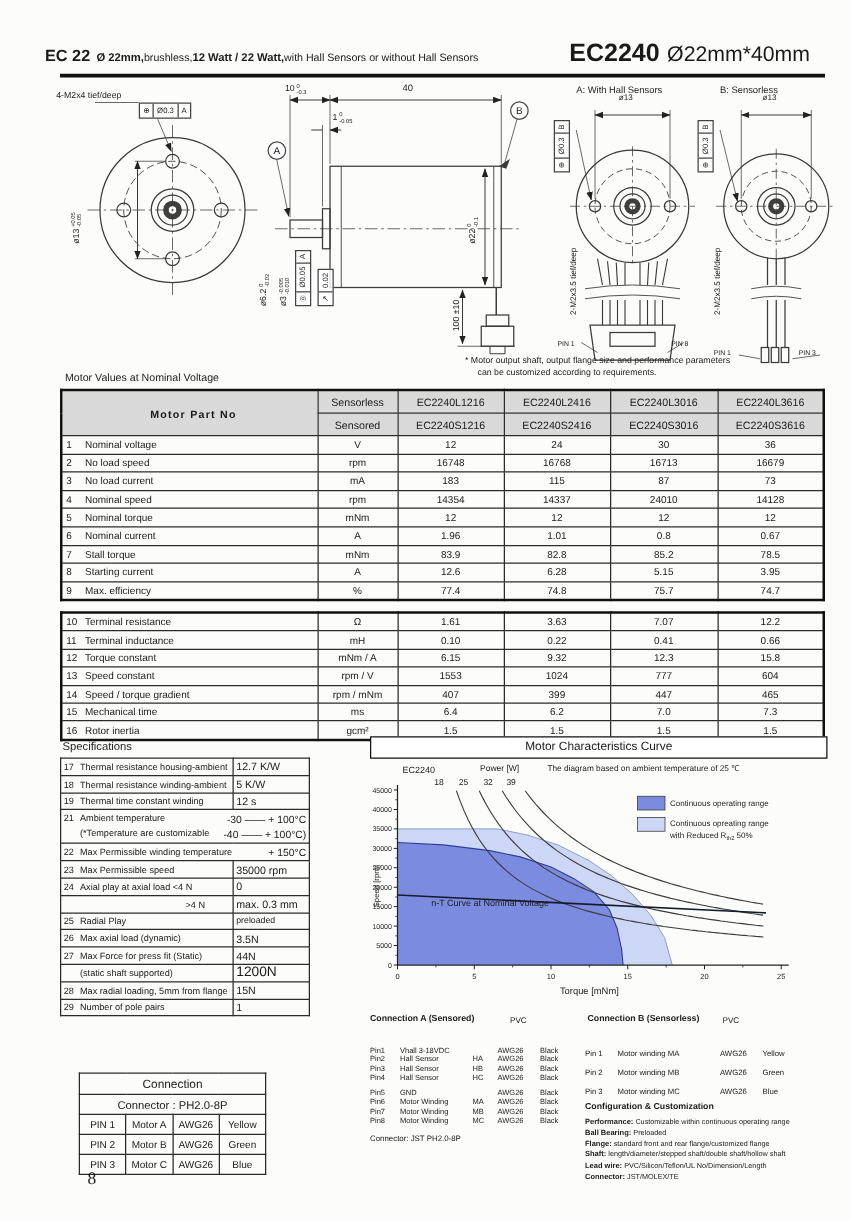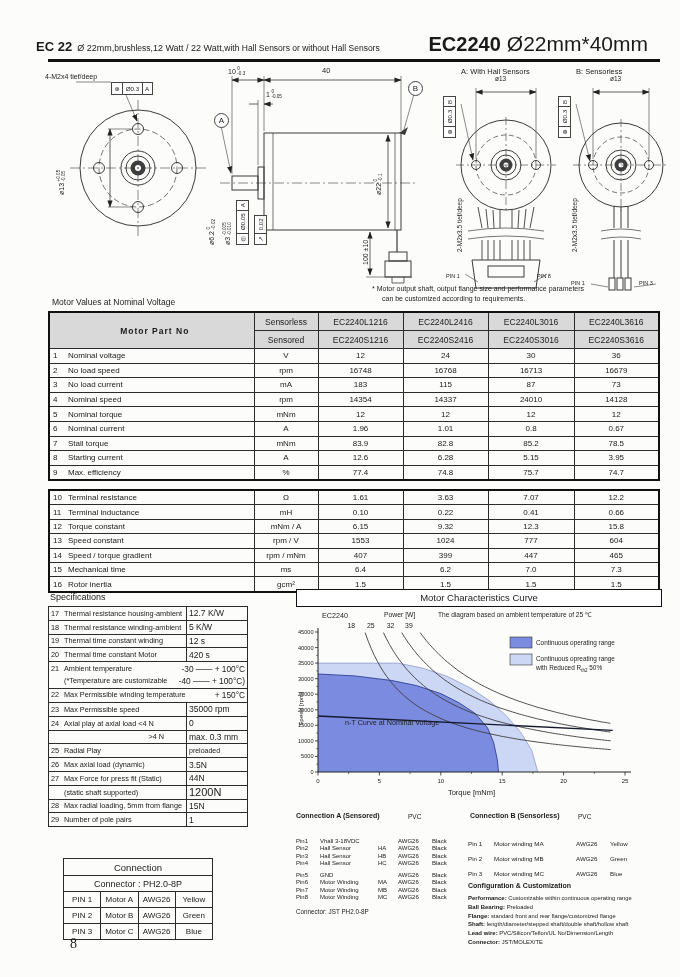--- a/index.html
+++ b/index.html
@@ -2,24 +2,24 @@
 <html><head>
 <meta charset="utf-8">
 <style>
   html,body{margin:0;padding:0;background:#9a9a9a}
   .page{position:relative;width:680px;height:977px;background:#fcfcfb;font-family:"Liberation Sans",sans-serif;color:#1a1a1a;overflow:hidden;margin:0 auto}
   .abs{position:absolute}
   
   .hdr{position:absolute;left:36px;top:32px;width:612px;display:flex;align-items:baseline}
   .hdr .series{font-size:13px;font-weight:bold;margin-right:5px}
   .hdr .seg{font-size:8.5px}
-  .hdr .segb{font-size:9px;font-weight:normal}
+  .hdr .segb{font-size:9px;font-weight:bold}
   .hdr .right{margin-left:auto;display:flex;align-items:baseline;gap:6px}
   .hdr .model{font-size:20px;font-weight:bold}
-  .hdr .size{font-size:21px}
+  .hdr .size{font-size:17px}
   .hdr-rule{position:absolute;left:48px;top:59px;width:612px;height:2.5px;background:#111}
   
   .draw{position:absolute;left:16px;top:62px;width:588px;height:240px}
   .dim{position:absolute;display:inline-flex;align-items:center;gap:1.5px;font-size:7px;white-space:nowrap;color:#222}
   .dim .stk{display:inline-flex;flex-direction:column;font-size:4.6px;line-height:1.1}
   .dim .stk i{font-style:normal}
   .rot{transform:rotate(-90deg);transform-origin:0 0}
   .fcf{position:absolute;display:inline-flex;font-size:6.2px;border:1px solid #444;background:rgba(255,255,255,.85);white-space:nowrap}
   .fcf b{font-weight:normal;padding:1px 2.5px;border-right:1px solid #444;line-height:9px}
   .fcf b:last-child{border-right:none}
@@ -484,24 +484,20 @@
           <td class="sn"><span class="no">17</span>Thermal resistance housing-ambient</td>
           <td class="sv">12.7 K/W</td>
         </tr>
         <tr>
           <td class="sn"><span class="no">18</span>Thermal resistance winding-ambient</td>
           <td class="sv">5 K/W</td>
         </tr>
         <tr>
           <td class="sn"><span class="no">19</span>Thermal time constant winding</td>
           <td class="sv">12 s</td>
-        </tr>
-        <tr>
-          <td class="sn"><span class="no">20</span>Thermal time constant Motor</td>
-          <td class="sv">420 s</td>
         </tr>
         <tr style="height:27px">
           <td colspan="2" class="sn">
             <div class="fline">
               <span><span class="no">21</span>Ambient temperature</span>
               <span class="fv">-30 —— + 100°C</span>
             </div>
             <div class="fline">
               <span><span class="no"></span>(*Temperature are customizable</span>
               <span class="fv">-40 —— + 100°C)</span>

